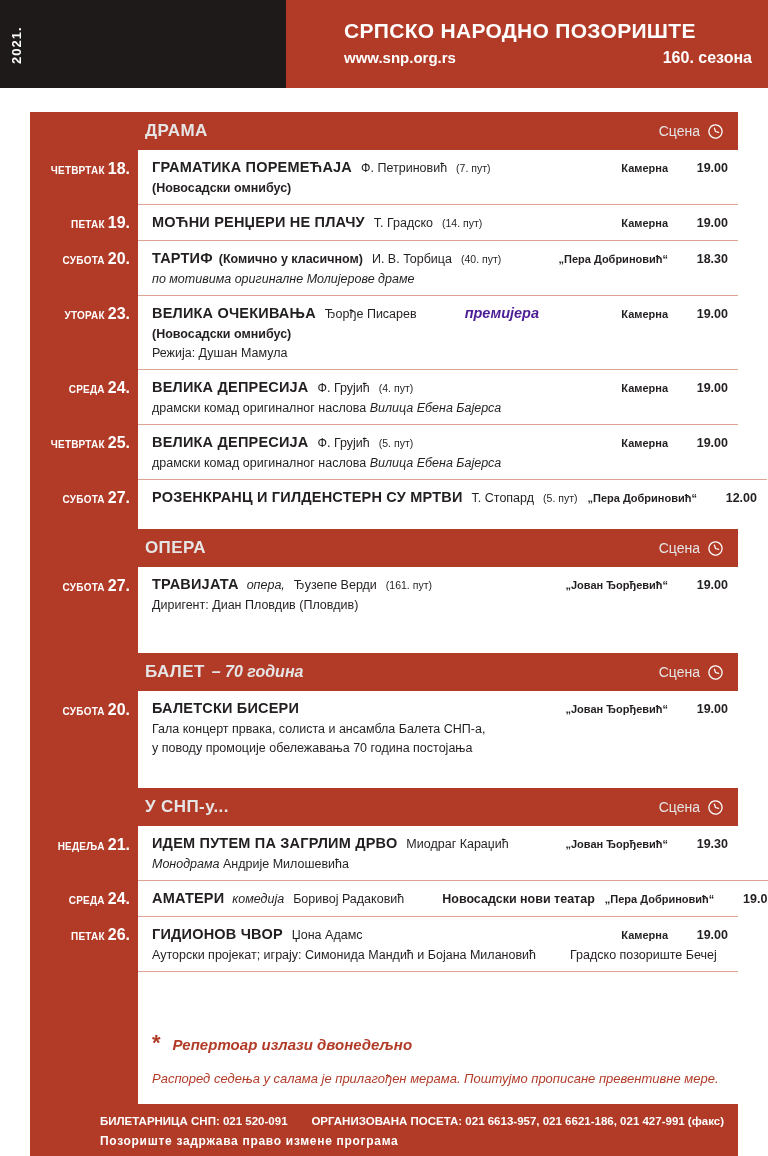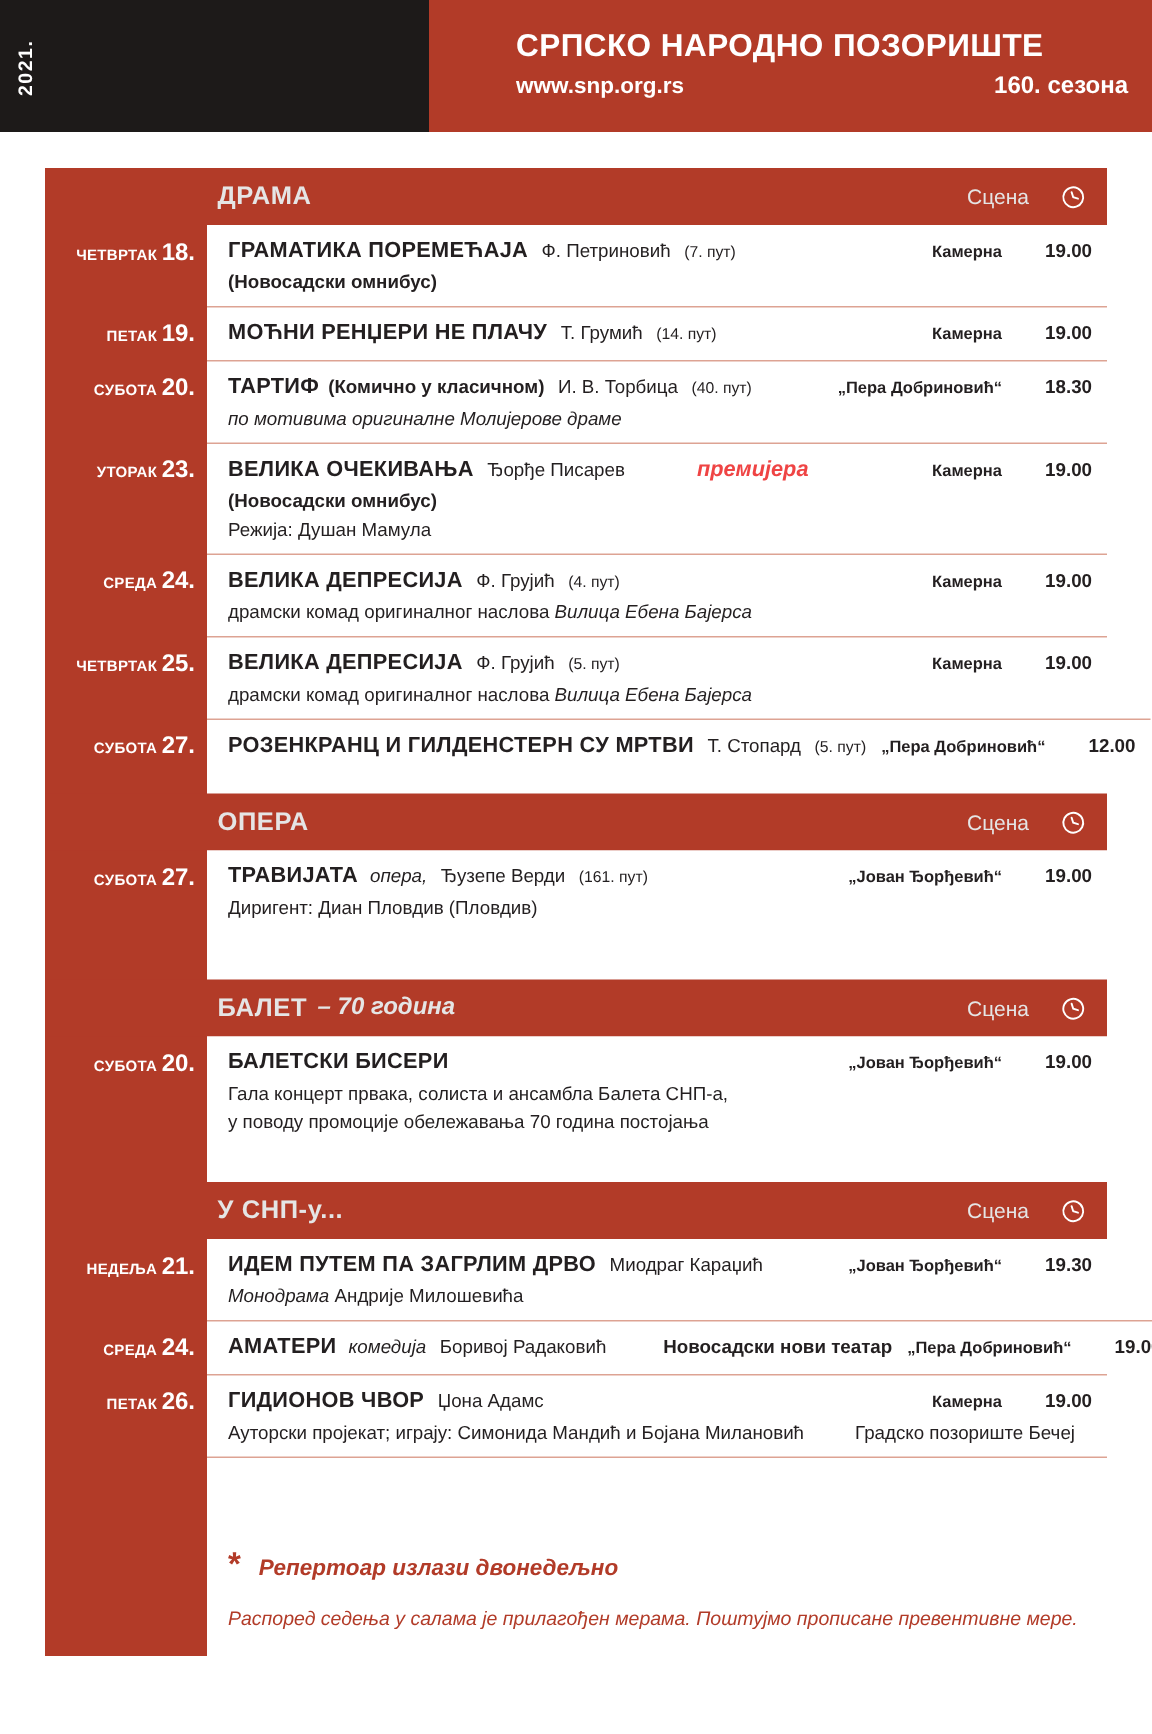--- a/index.html
+++ b/index.html
@@ -27,42 +27,42 @@
   
   .main { position:relative; margin:24px 30px 0 30px; }
   .main::before { content:""; position:absolute; left:0; top:0; bottom:0; width:108px;
                   background:#b23b28; }
   .main > * { position:relative; }
 
   .section-band { height:38px; background:#b23b28; color:#e5e5e5; display:flex;
                   align-items:center; padding:0 14px 0 115px; }
   .section-title { font-size:17px; font-weight:bold; letter-spacing:.4px; }
   .section-suffix { font-size:16px; font-style:italic; font-weight:600; margin-left:7px; }
-  .scene { margin-left:auto; display:flex; gap:21px; }
+  .scene { margin-left:auto; display:flex; gap:7px; }
   .scene-label { font-size:14px; }
   .clock { display:inline-flex; }
 
   .row { display:flex; }
   .date-cell { flex:0 0 108px; text-align:right; padding:10px 8px 0 0; color:#fff;
                white-space:nowrap; }
   .day { font-size:10px; font-weight:bold; letter-spacing:.2px; }
   .dnum { font-size:16px; font-weight:bold; margin-left:3px; }
   .row-card { flex:1; background:#fff; padding:8px 10px 8px 14px; }
   .row-card.with-sep { border-top:1px solid #dda393; }
   .row-card.bottom-sep { border-bottom:1px solid #dda393; }
   .sec-opera .row-card { padding-bottom:26px; }
   .sec-balet .row-card { padding-bottom:18px; }
 
   .title-line { display:flex; align-items:baseline; line-height:18px; }
   .seg-title { font-size:14.5px; font-weight:bold; letter-spacing:.2px; white-space:nowrap; }
   .seg-titleparen { font-size:12.5px; font-weight:bold; margin-left:6px; white-space:nowrap; }
   .seg-genre { font-size:12.5px; font-style:italic; margin-left:8px; white-space:nowrap; }
   .seg-author { font-size:12.5px; margin-left:9px; white-space:nowrap; }
   .seg-count { font-size:10.5px; margin-left:9px; white-space:nowrap; }
-  .seg-premiere { font-size:14.5px; font-weight:bold; font-style:italic; color:#ef4444;
+  .seg-premiere { font-size:14.5px; font-weight:bold; font-style:italic; color:#4c1d95;
                   margin-left:48px; white-space:nowrap; }
   .seg-mid { font-size:12.5px; font-weight:bold; margin-left:38px; white-space:nowrap; }
   .venue-time { margin-left:auto; display:flex; align-items:baseline; gap:26px;
                 padding-left:10px; white-space:nowrap; }
   .venue { font-size:11px; font-weight:bold; }
   .time { font-size:12.5px; font-weight:bold; min-width:34px; text-align:right; }
 
   .sub-line { font-size:12.5px; line-height:16px; margin-top:3px; }
   .s-reg { font-style:normal; }
   .s-ita { font-style:italic; }
@@ -133,21 +133,21 @@
                 </span>
               </div>
               <div class="sub-line"><span class="s-bold">(Новосадски омнибус)</span></div>
             </div>
           </div>
           <div class="row">
             <div class="date-cell"><span class="day">ПЕТАК</span><span class="dnum">19.</span></div>
             <div class="row-card with-sep">
               <div class="title-line">
                 <span class="seg-title">МОЋНИ РЕНЏЕРИ НЕ ПЛАЧУ</span>
-                <span class="seg-author">Т. Грумић</span>
+                <span class="seg-author">Т. Градско</span>
                 <span class="seg-count">(14. пут)</span>
                 <span class="venue-time">
                   <span class="venue">Камерна</span>
                   <span class="time">19.00</span>
                 </span>
               </div>
             </div>
           </div>
           <div class="row">
             <div class="date-cell"><span class="day">СУБОТА</span><span class="dnum">20.</span></div>
@@ -351,14 +351,21 @@
     <div class="notes">
       <div class="note-1">
         <span class="asterisk">*</span>
         <span class="note-1-text">Репертоар излази двонедељно</span>
       </div>
       <div class="note-2">Распоред седења у салама је прилагођен мерама. Поштујмо прописане превентивне мере.</div>
     </div>
     <div class="rail-end"></div>
   </main>
 
+  <footer class="footer">
+    <div class="footer-line1">
+      <span><span>БИЛЕТАРНИЦА СНП:</span> <span>021 520-091</span></span>
+      <span><span>ОРГАНИЗОВАНА ПОСЕТА:</span> <span>021 6613-957, 021 6621-186, 021 427-991 (факс)</span></span>
+    </div>
+    <div class="footer-line2">Позориште задржава право измене програма</div>
+  </footer>
 
 </div>
 
 </body></html>

